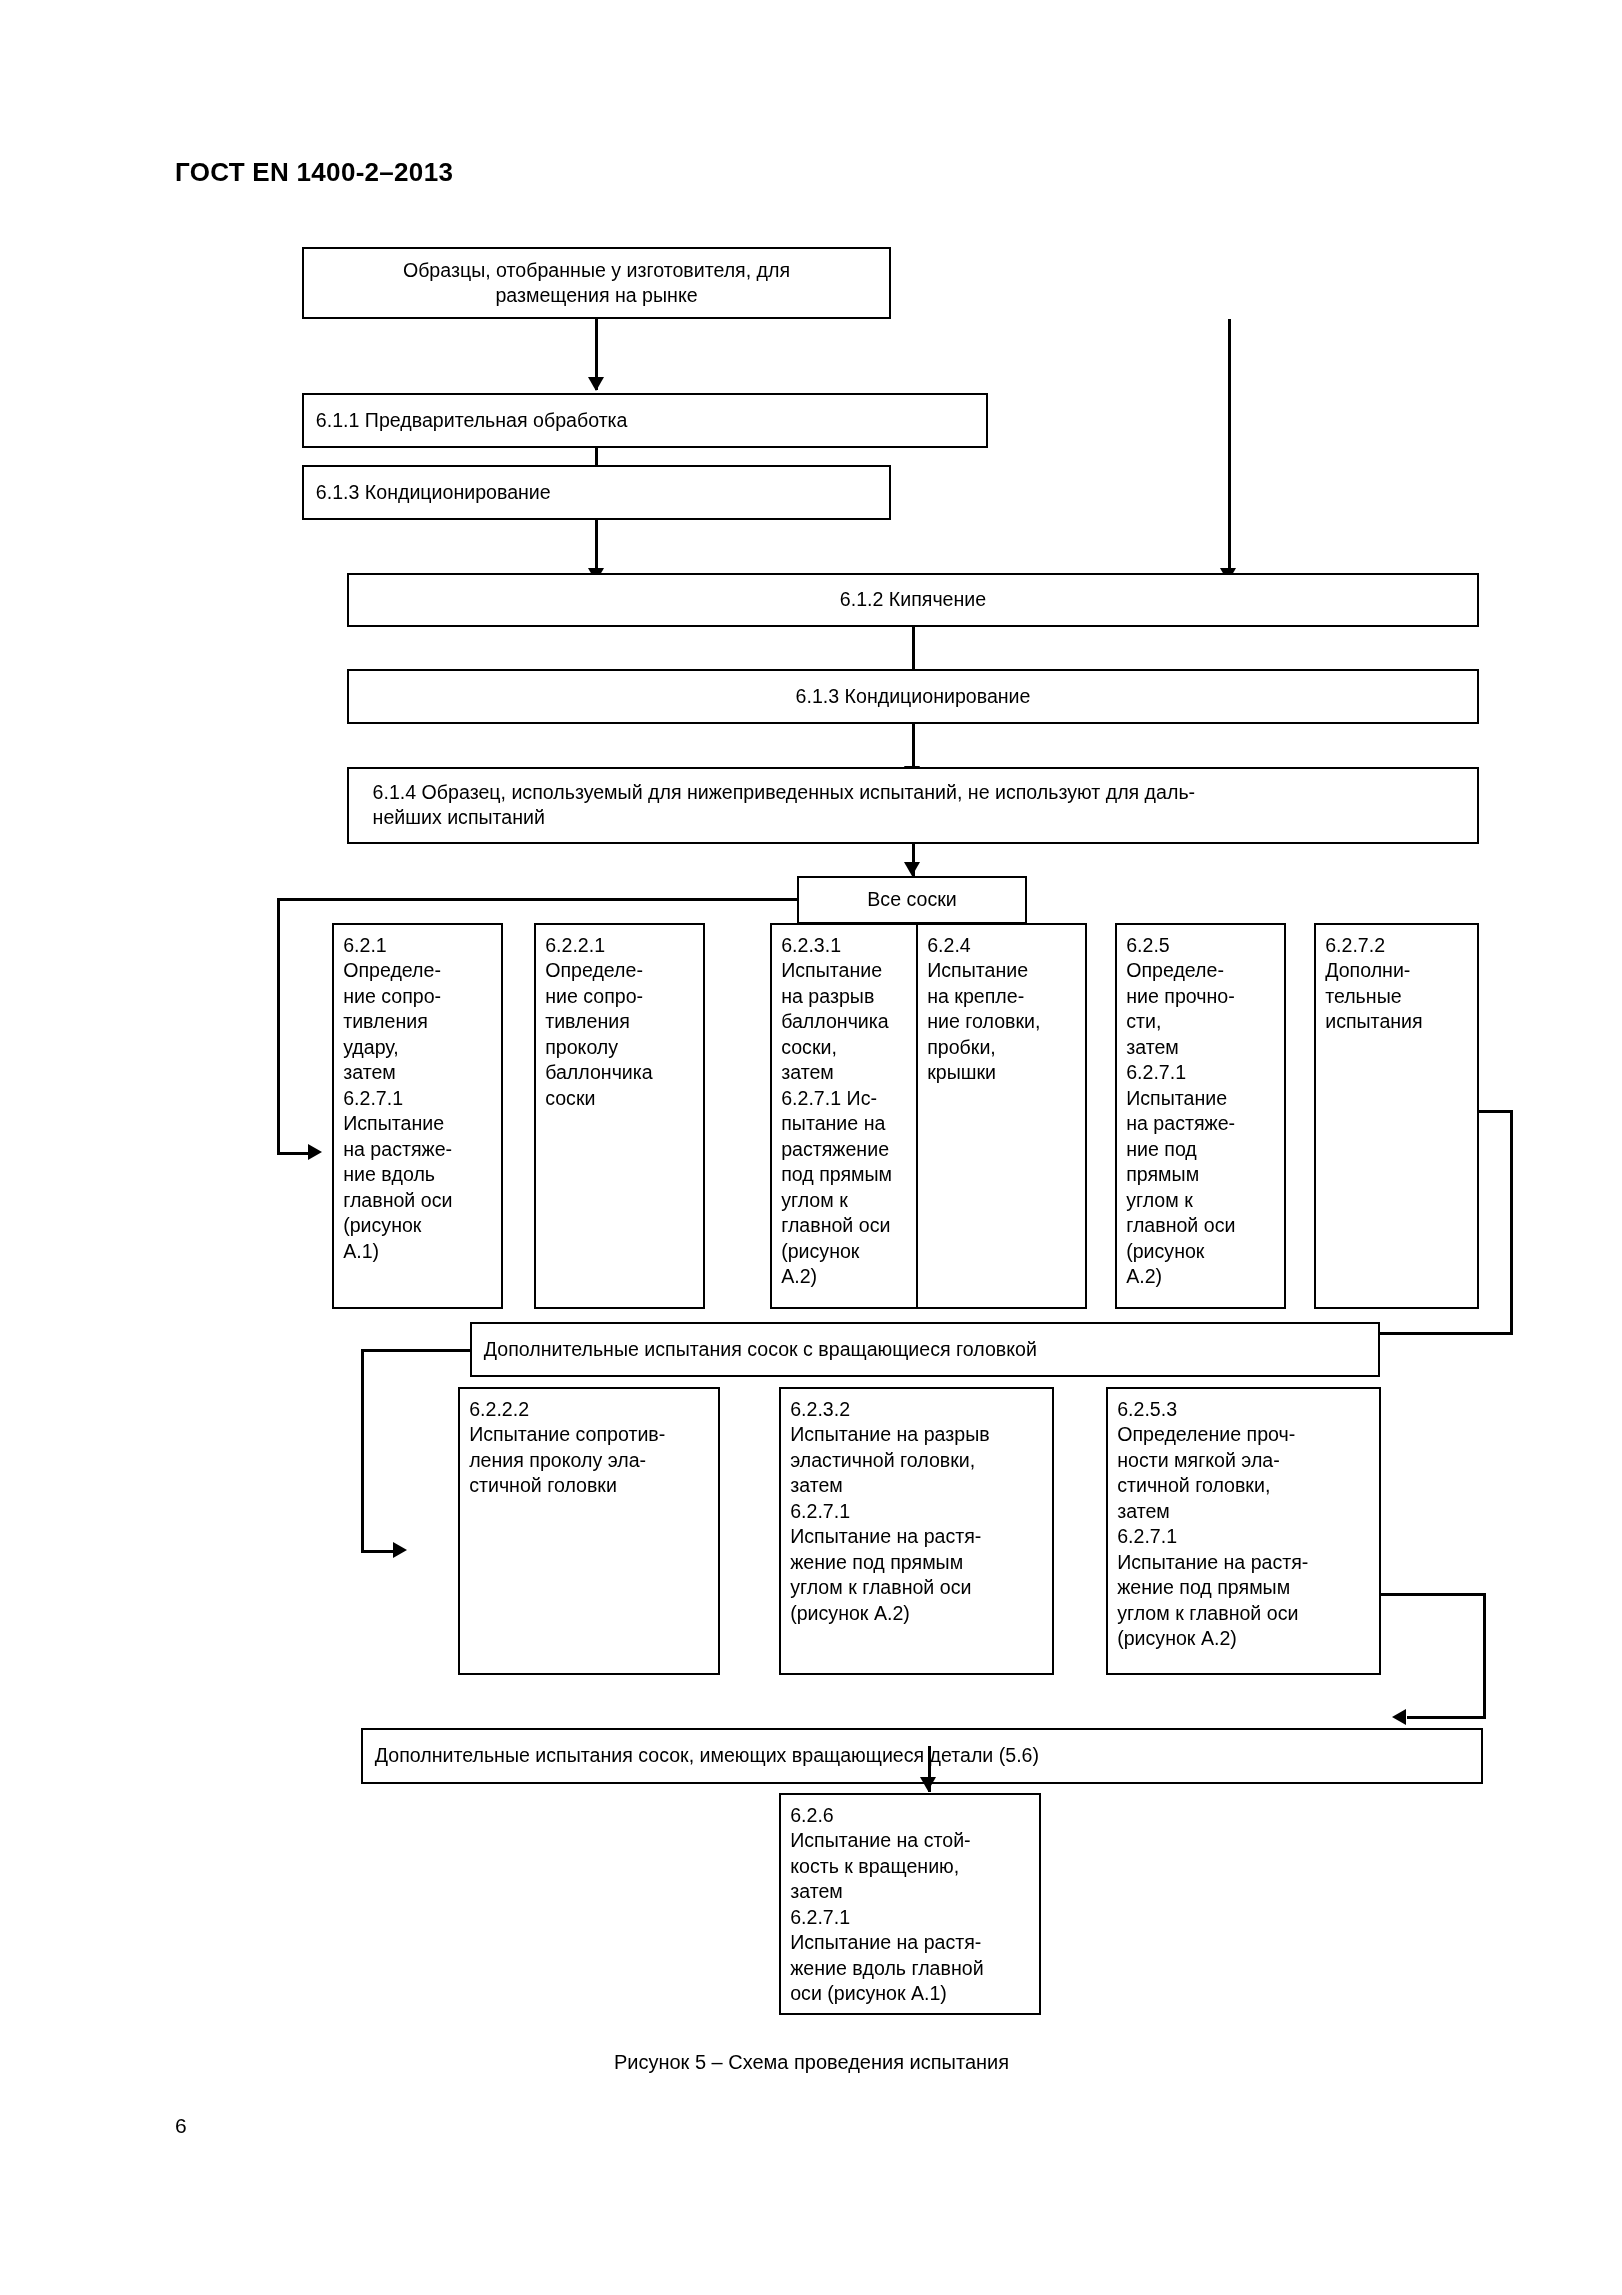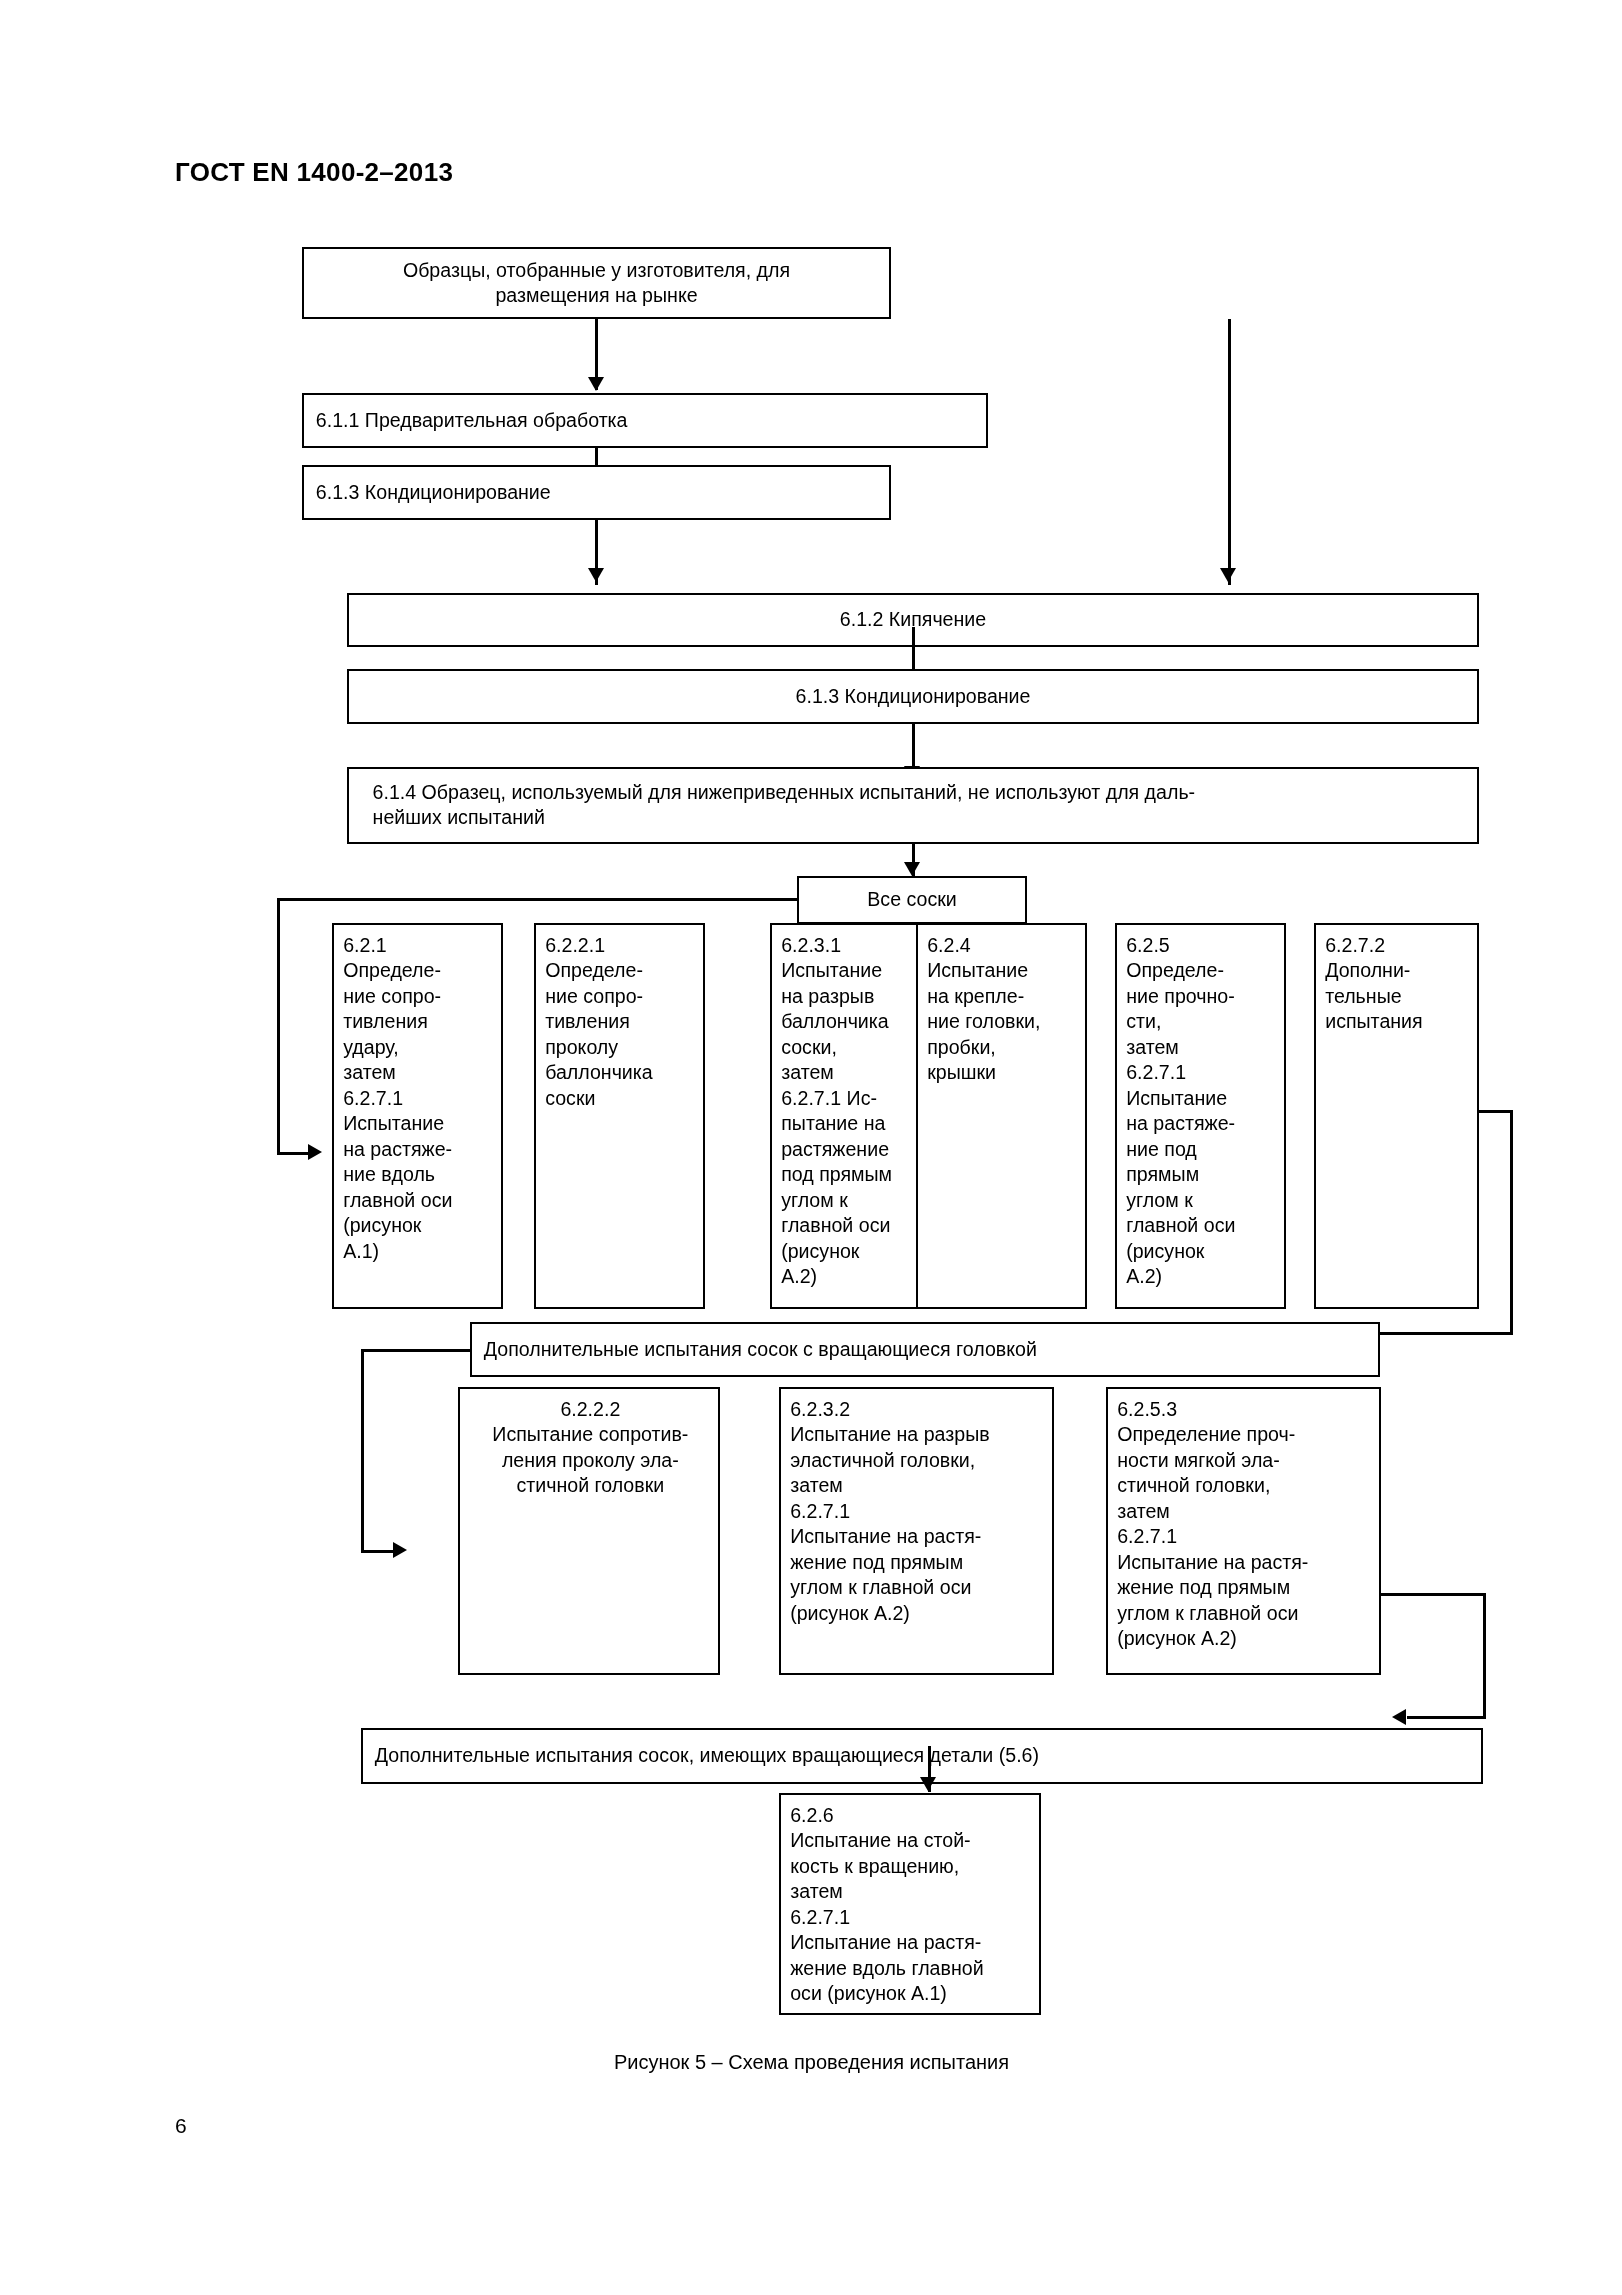--- a/index.html
+++ b/index.html
@@ -54,21 +54,21 @@
   <div class="bx vmid" style="left:302px;top:465px;width:589px;height:55px;">
     <div class="tx">6.1.3 Кондиционирование</div>
   </div>
 
   <div class="ln vl" style="left:595px;top:520px;height:65px;"></div>
   <div class="ar-d" style="left:588px;top:568px;"></div>
 
   <div class="ln vl" style="left:1228px;top:319px;height:266px;"></div>
   <div class="ar-d" style="left:1220px;top:568px;"></div>
 
-  <div class="bx ctr" style="left:347px;top:593px;width:1132px;height:54px;">
+  <div class="bx ctr" style="left:347px;top:573px;width:1132px;height:54px;">
     <div class="tx">6.1.2 Кипячение</div>
   </div>
 
   <div class="ln vl" style="left:912px;top:627px;height:56px;"></div>
   <div class="ar-d" style="left:904px;top:669px;"></div>
 
   <div class="bx ctr" style="left:347px;top:669px;width:1132px;height:55px;">
     <div class="tx">6.1.3 Кондиционирование</div>
   </div>
 
@@ -170,21 +170,21 @@
 
   <div class="bx vmid" style="left:470px;top:1322px;width:910px;height:55px;">
     <div class="tx">Дополнительные испытания  сосок с вращающиеся головкой</div>
   </div>
 
   <div class="ln hl" style="left:361px;top:1349px;width:110px;"></div>
   <div class="ln vl" style="left:361px;top:1349px;height:203px;"></div>
   <div class="ln hl" style="left:361px;top:1550px;width:37px;"></div>
   <div class="ar-r" style="left:393px;top:1542px;"></div>
 
-  <div class="bx" style="left:458px;top:1387px;width:262px;height:288px;text-align:center;">
+  <div class="bx" style="left:458px;top:1387px;width:262px;height:288px;">
     <div class="tx">6.2.2.2
 Испытание сопротив-
 ления проколу эла-
 стичной головки</div>
   </div>
   <div class="bx" style="left:779px;top:1387px;width:275px;height:288px;">
     <div class="tx">6.2.3.2
 Испытание на разрыв
 эластичной головки,
 затем

